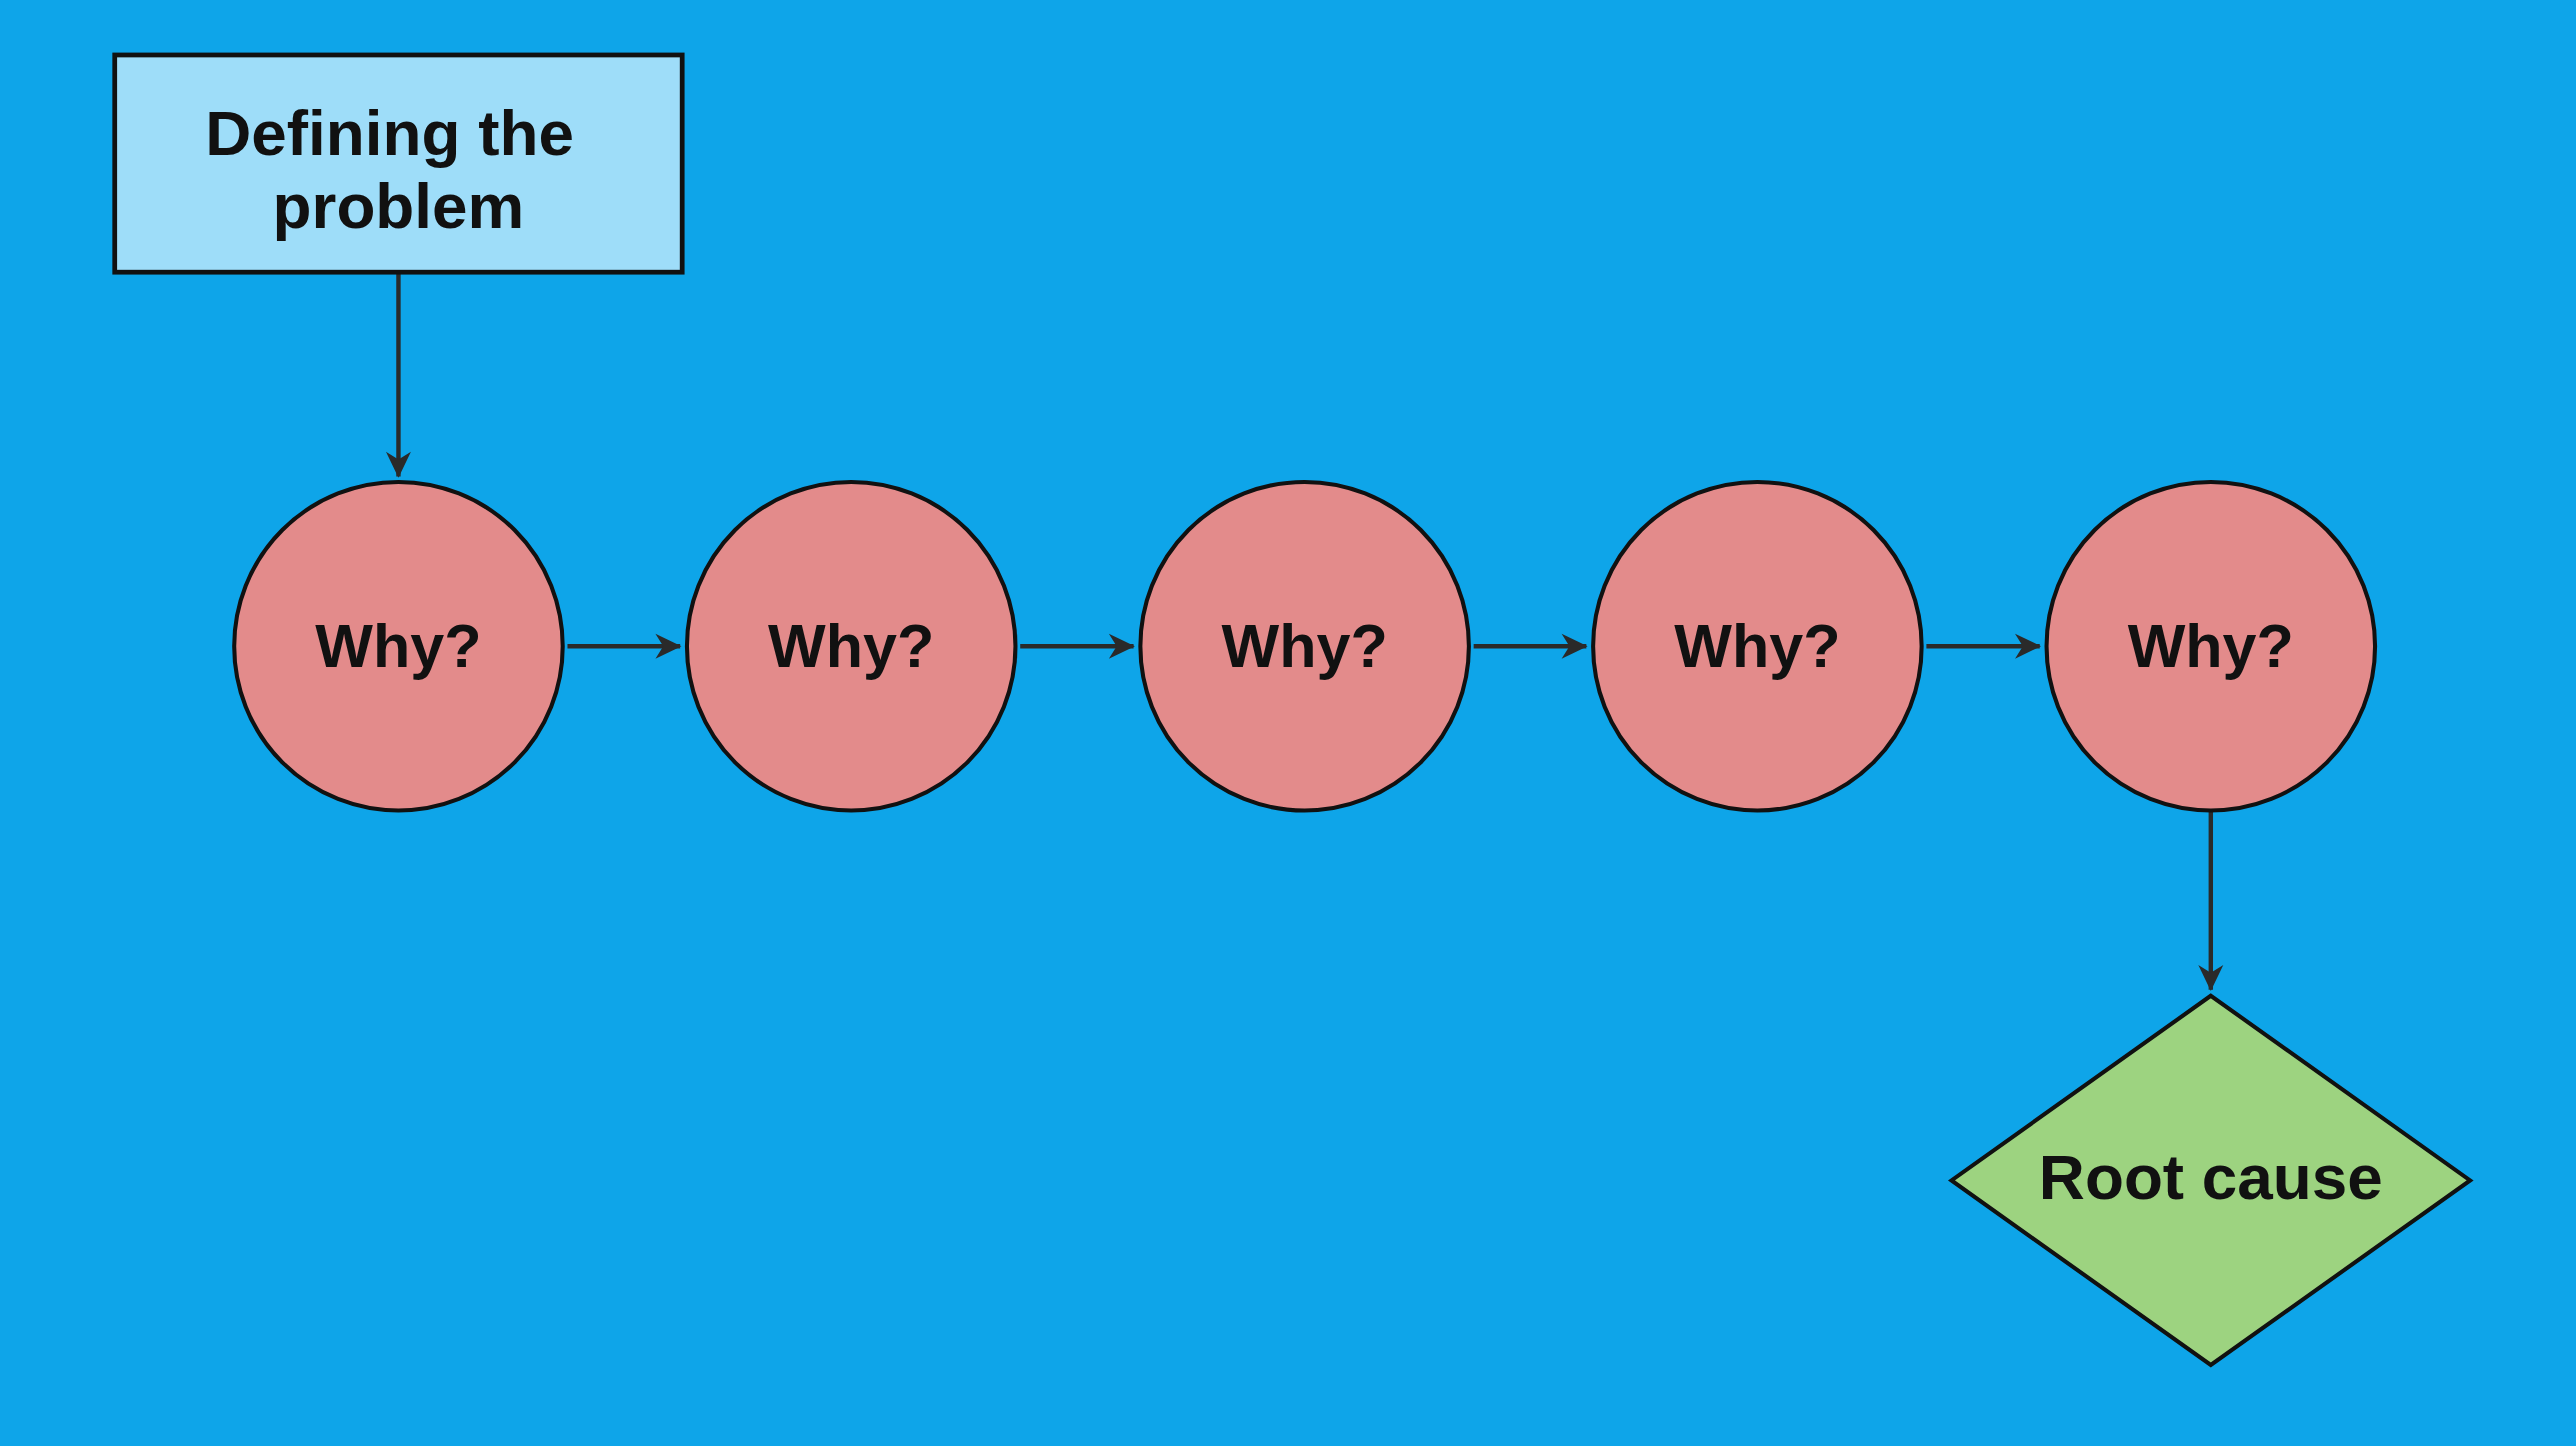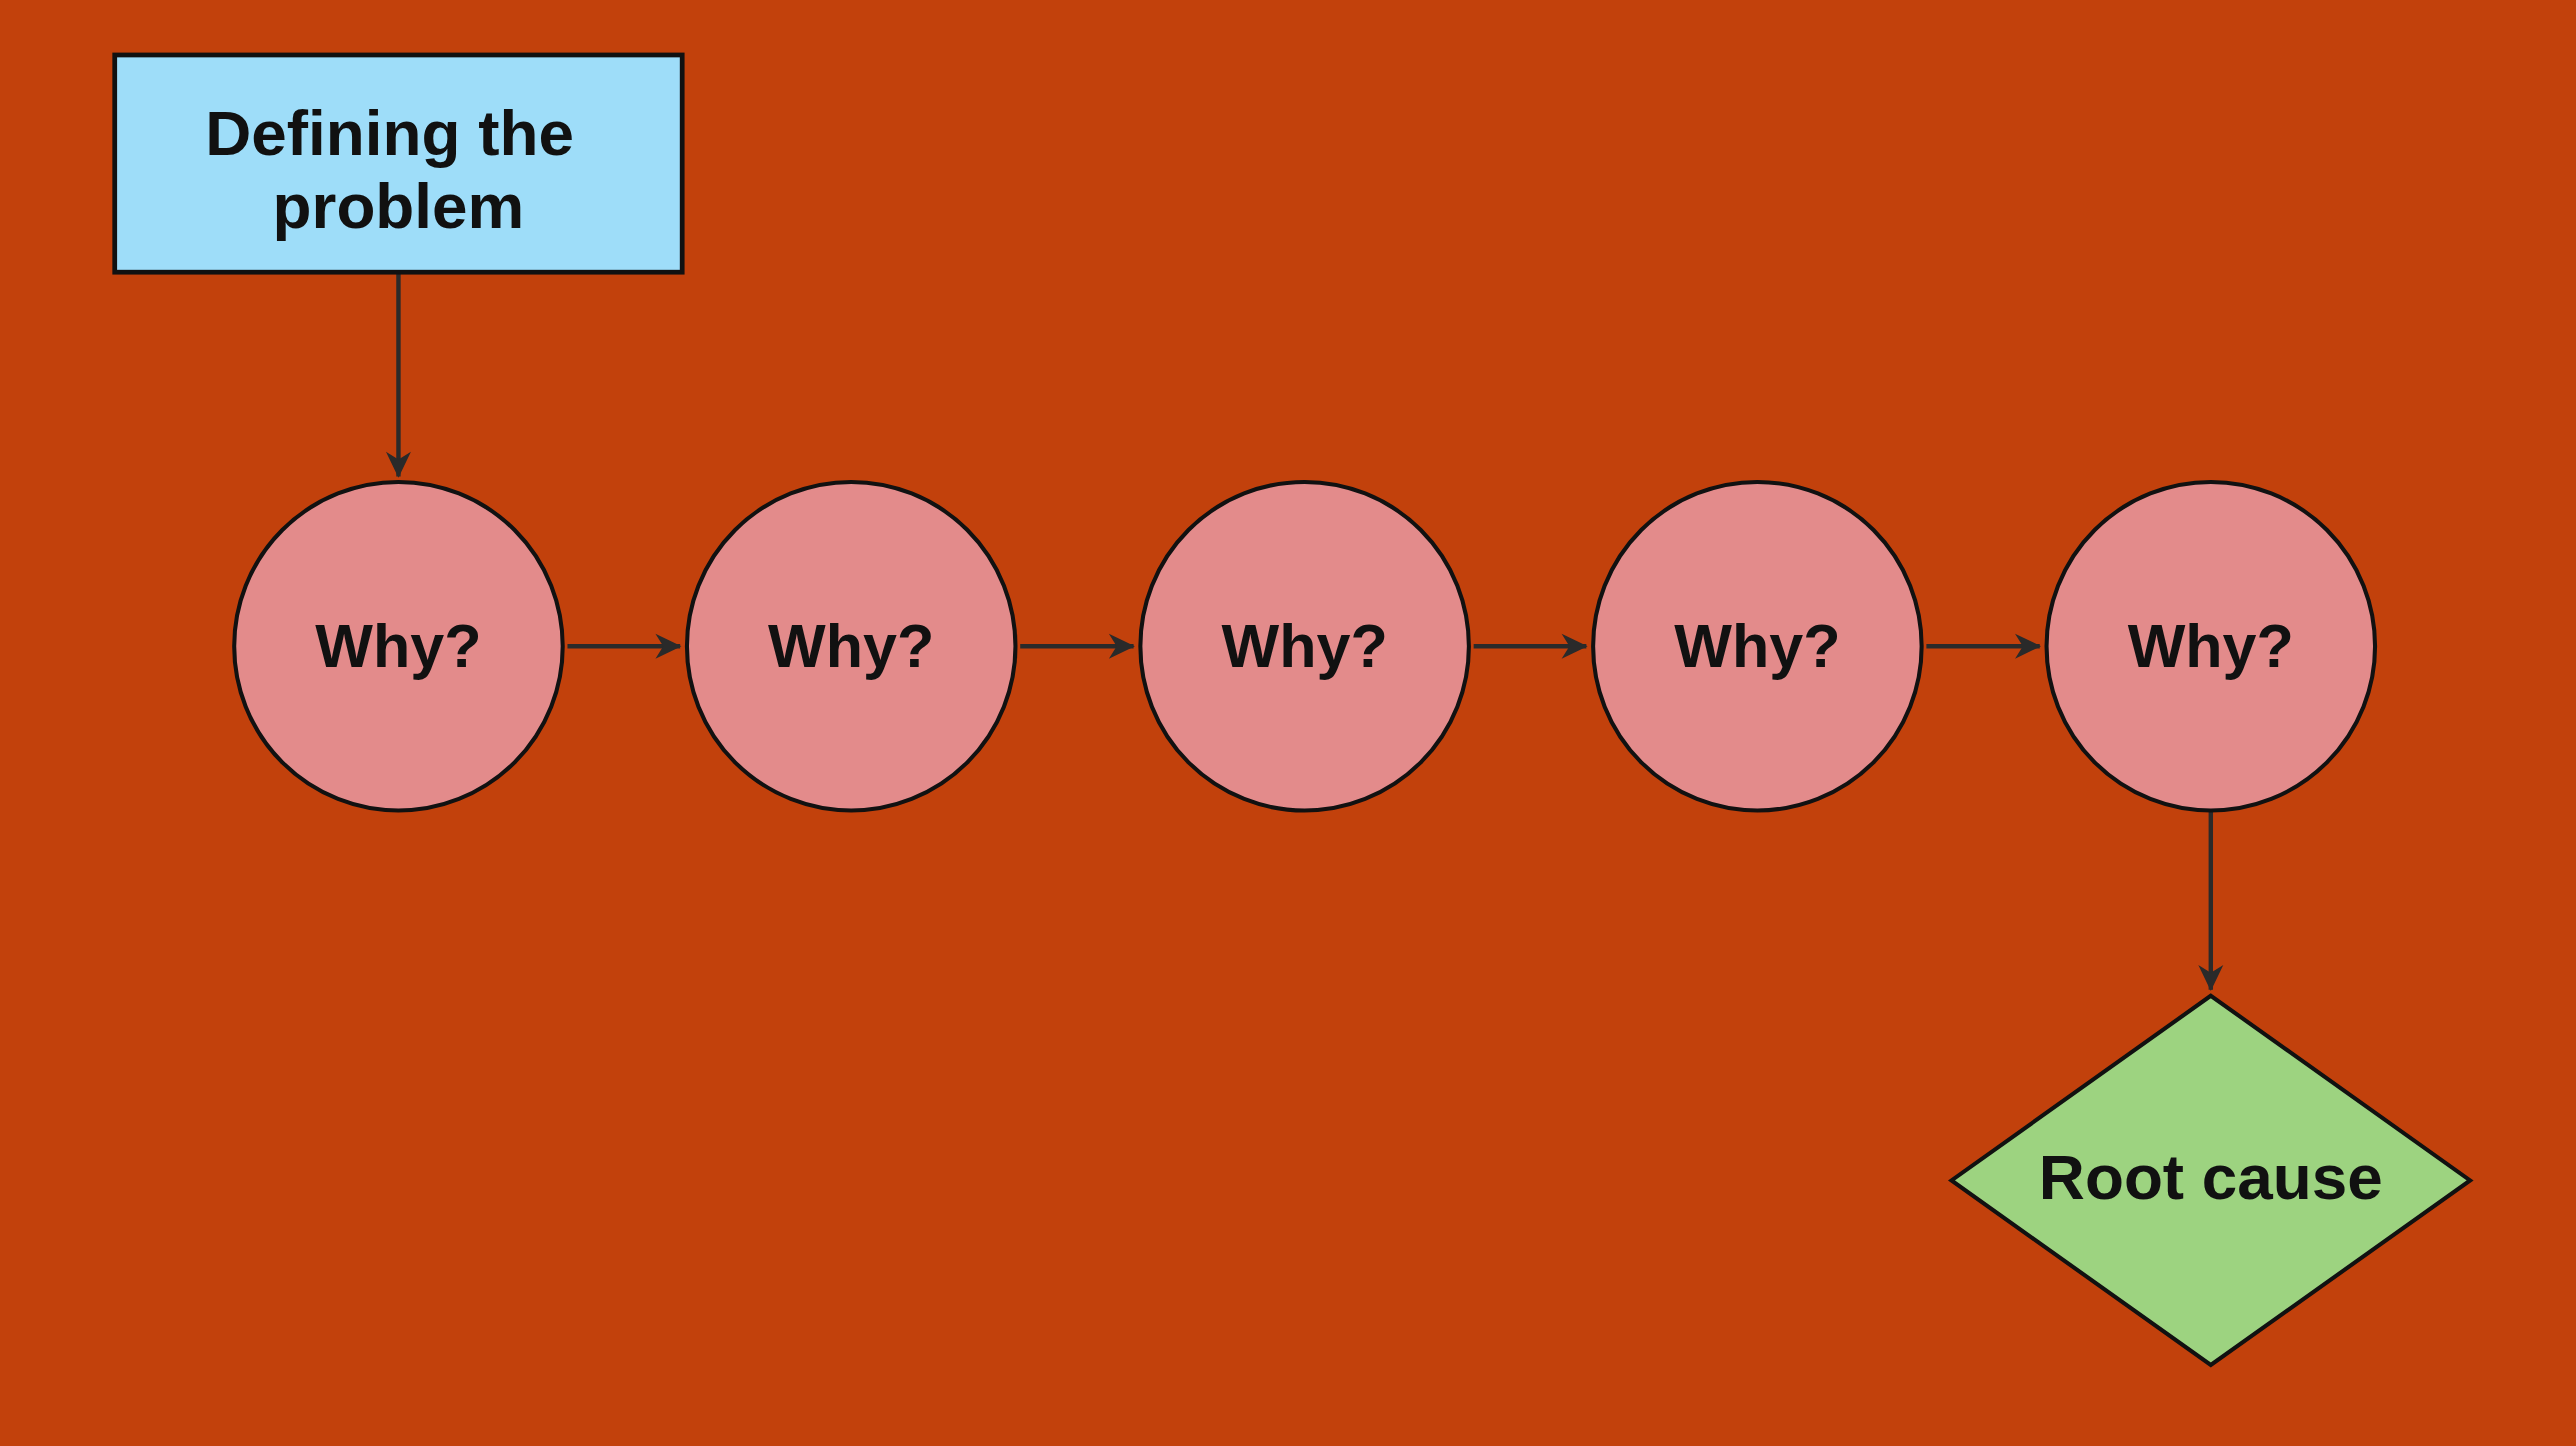--- a/index.html
+++ b/index.html
@@ -7,21 +7,21 @@
     padding: 0;
     background: #ffffff;
     font-family: "Liberation Sans", sans-serif;
   }
   .canvas {
     position: relative;
     width: 100%;
     max-width: 2576px;
     aspect-ratio: 3795 / 2131;
     margin: 0 auto;
-    background: #c2410c;
+    background: #0ea5e9;
     overflow: hidden;
     text-decoration: underline;
   }
   .canvas svg {
     position: absolute;
     inset: 0;
     width: 100%;
     height: 100%;
     display: block;
   }

